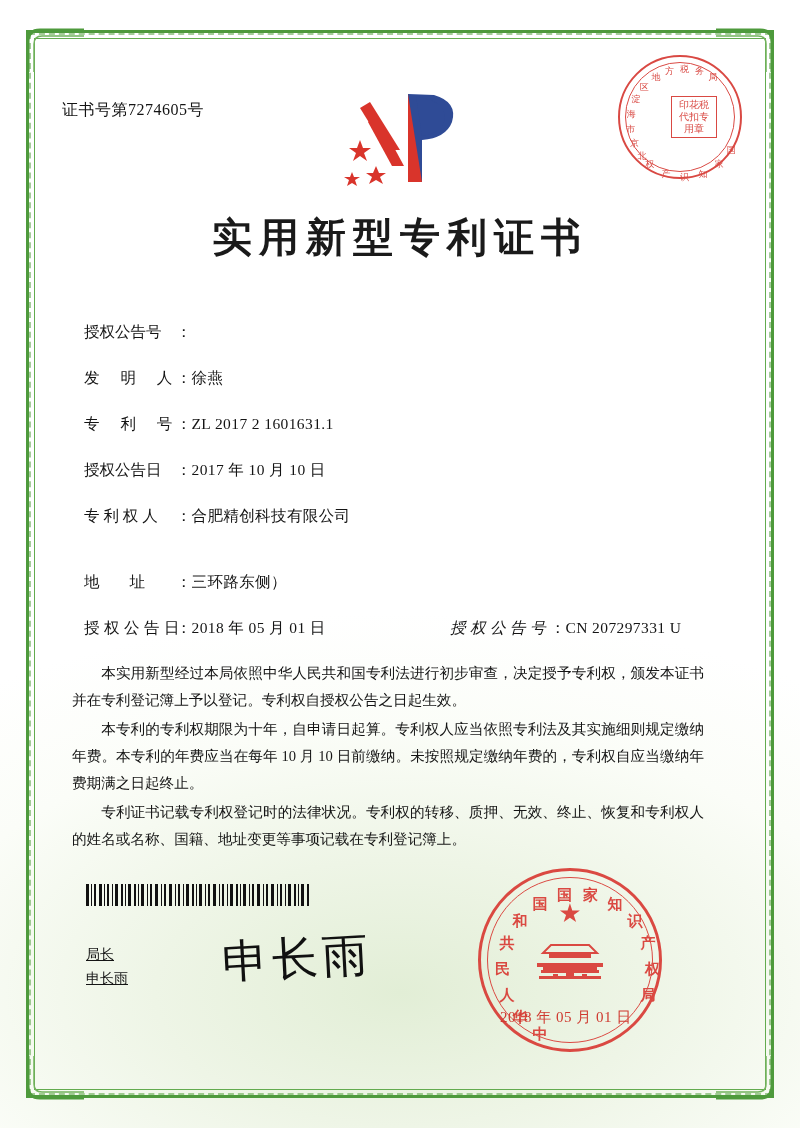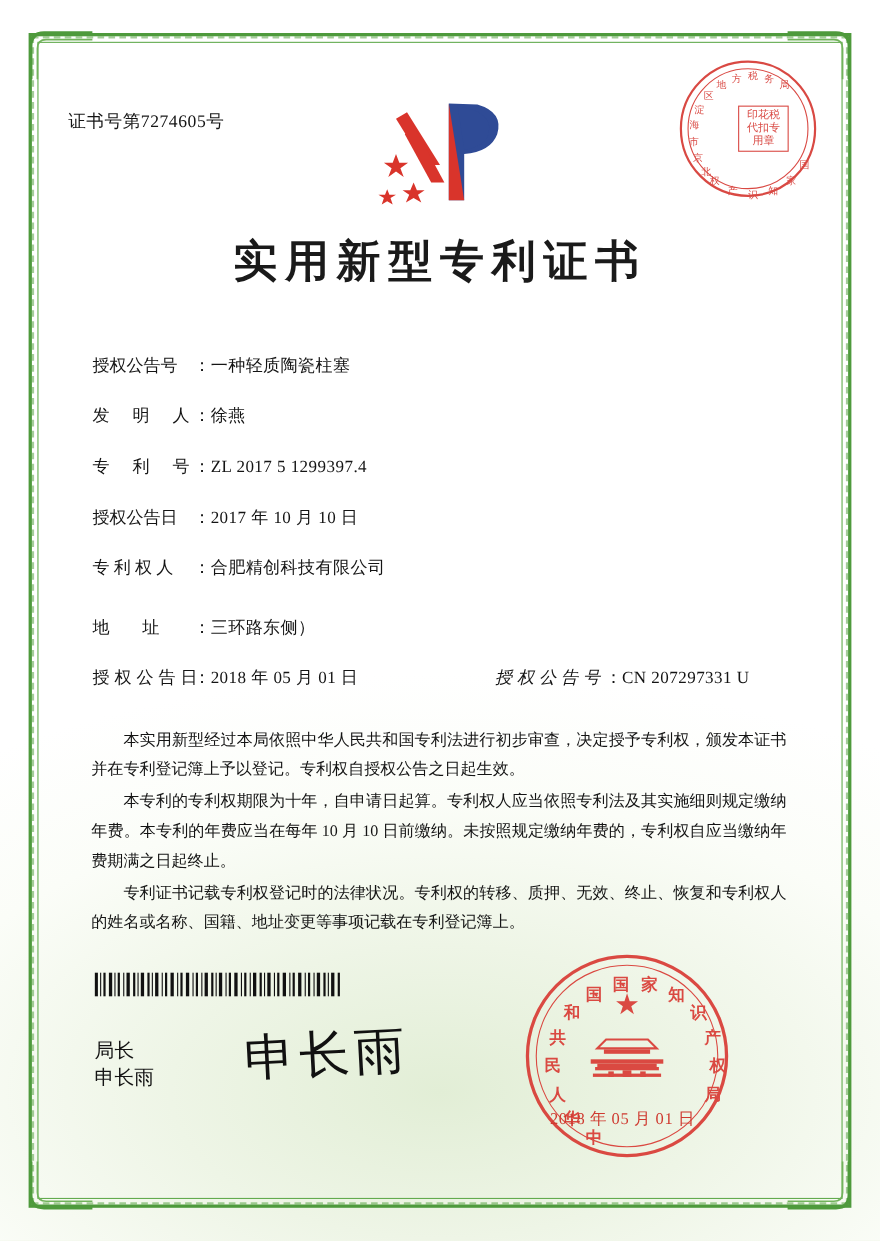--- a/index.html
+++ b/index.html
@@ -153,39 +153,39 @@
   .field-label.sp3 { letter-spacing: 4.5px; }
   .field-colon {
     flex: 0 0 12px;
   }
   .field-value {
     flex: 1 1 auto;
     letter-spacing: 0.4px;
   }
   .field-value .addr2 {
     display: block;
-    margin-top: 8px;
+    margin-top: 20px;
     padding-left: 0px;
   }
 
   .row-double {
     display: flex;
     align-items: baseline;
     margin-bottom: 10px;
   }
   .half {
     display: flex;
     align-items: baseline;
   }
   .half.left { width: 366px; flex: 0 0 366px; }
 
   
   .body-text {
     position: absolute;
-    left: 83px;
+    left: 72px;
     top: 660px;
     width: 632px;
     font-size: 14.6px;
     line-height: 27px;
     color: #141414;
     text-align: justify;
   }
   .body-text p {
     margin: 0 0 2px 0;
     text-indent: 2em;
@@ -198,23 +198,24 @@
     top: 884px;
     width: 224px;
     height: 22px;
   }
 
   
   .director {
     position: absolute;
     left: 86px;
     top: 943px;
-    font-size: 18px;
+    font-size: 14px;
     line-height: 24px;
     color: #141414;
+    text-decoration: underline;
   }
 
   
   .signature {
     position: absolute;
     left: 222px;
     top: 928px;
     font-size: 46px;
     font-family: "Liberation Serif", "DejaVu Serif", serif;
     color: #111;
@@ -356,33 +357,32 @@
     </div>
   </div>
 
   <div class="title">实用新型专利证书</div>
 
   <div class="fields">
 
     <div class="field-row">
       <div class="field-label">授权公告号</div>
       <div class="field-colon">：</div>
-      <div class="field-value">一种轻质陶瓷柱塞</div>
     </div>
 
     <div class="field-row">
       <div class="field-label sp1">发  明  人</div>
       <div class="field-colon">：</div>
       <div class="field-value">徐燕</div>
     </div>
 
     <div class="field-row">
       <div class="field-label sp1">专  利  号</div>
       <div class="field-colon">：</div>
-      <div class="field-value">ZL 2017 5 1299397.4</div>
+      <div class="field-value">ZL 2017 2 1601631.1</div>
     </div>
 
     <div class="field-row">
       <div class="field-label">授权公告日</div>
       <div class="field-colon">：</div>
       <div class="field-value">2017 年 10 月 10 日</div>
     </div>
 
     <div class="field-row">
       <div class="field-label">专 利 权 人</div>

